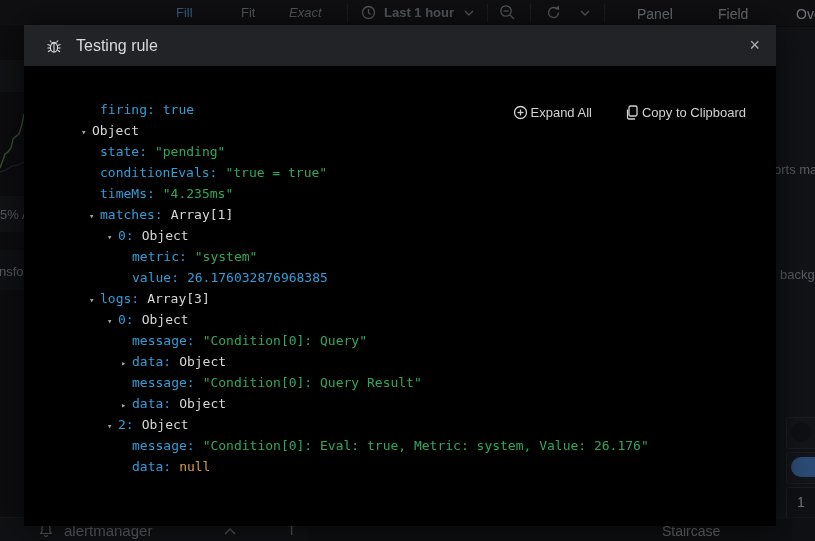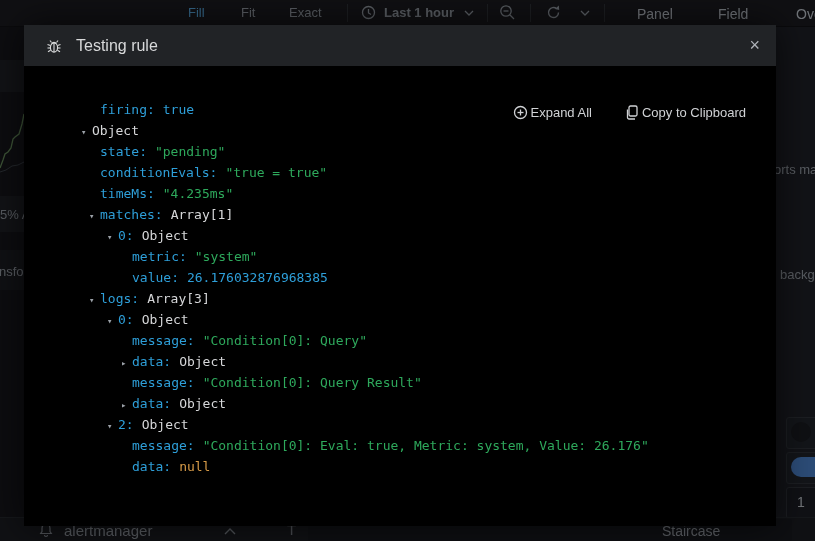--- a/index.html
+++ b/index.html
@@ -84,23 +84,23 @@
   <path d="M6.5 13 a1.5 1.5 0 0 0 3 0" fill="none" stroke="#8d939a" stroke-width="1.2"></path>
 </svg>
 <span class="frag" style="left:64px;top:522px;font-size:15px;">alertmanager</span>
 <svg class="abs" style="left:224px;top:528px;" width="12" height="7">
   <polyline points="1,6 6,1 11,6" fill="none" stroke="#8d939a" stroke-width="1.4"></polyline>
 </svg>
 <span class="frag" style="left:287px;top:521px;font-size:15px;color:#81878e;">T</span>
 <span class="frag" style="left:662px;top:523px;font-size:14px;color:#a7adb4;">Staircase</span>
 
 <div class="abs toolbar">
-  <span class="tb-item active" style="left:188px;">Fill</span>
+  <span class="tb-item active" style="left:176px;">Fill</span>
   <span class="tb-item" style="left:241px;">Fit</span>
-  <span class="tb-item" style="left:289px;">Exact</span>
+  <span class="tb-item" style="left:289px;font-style:italic;">Exact</span>
   <span class="tb-sep" style="left:347px;"></span>
   <svg class="tb-icon" style="left:361px;" width="15" height="15" viewBox="0 0 15 15">
     <circle cx="7.5" cy="7.5" r="6" fill="none" stroke="#99a0a8" stroke-width="1.3"></circle>
     <polyline points="7.5,4 7.5,8 10,9.5" fill="none" stroke="#99a0a8" stroke-width="1.3"></polyline>
   </svg>
   <span class="tb-item" style="left:384px;font-weight:bold;">Last 1 hour</span>
   <svg class="tb-icon" style="left:464px;top:10px;" width="10" height="6">
     <polyline points="1,1 5,5 9,1" fill="none" stroke="#99a0a8" stroke-width="1.3"></polyline>
   </svg>
   <span class="tb-sep" style="left:487px;"></span>

